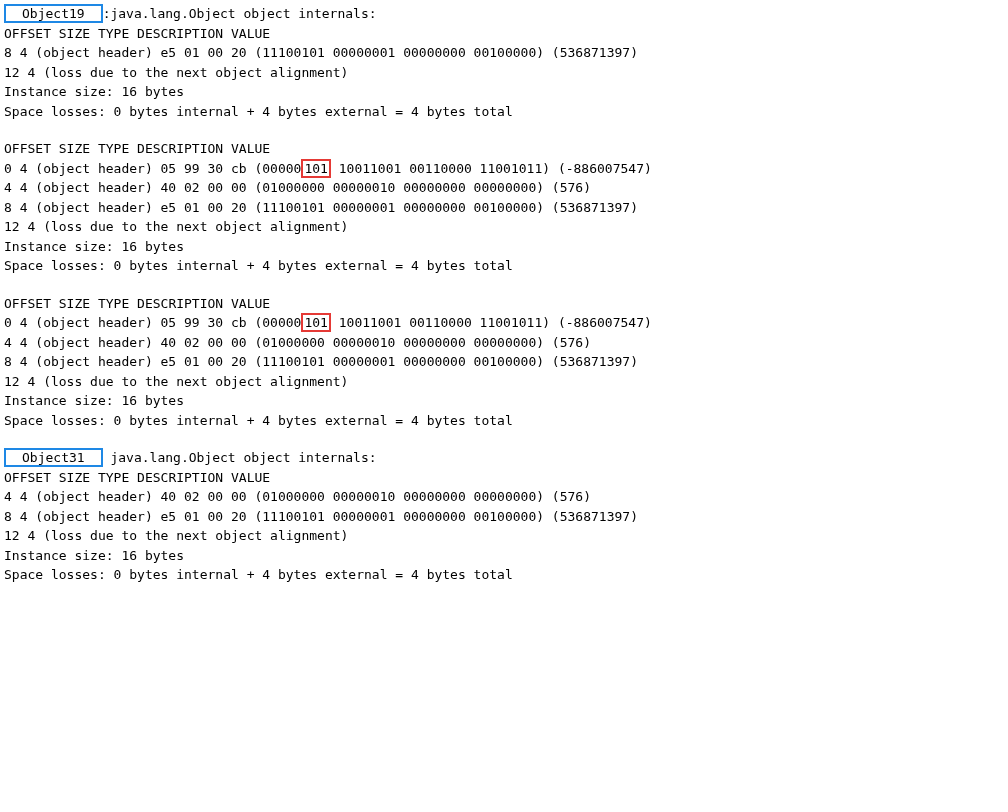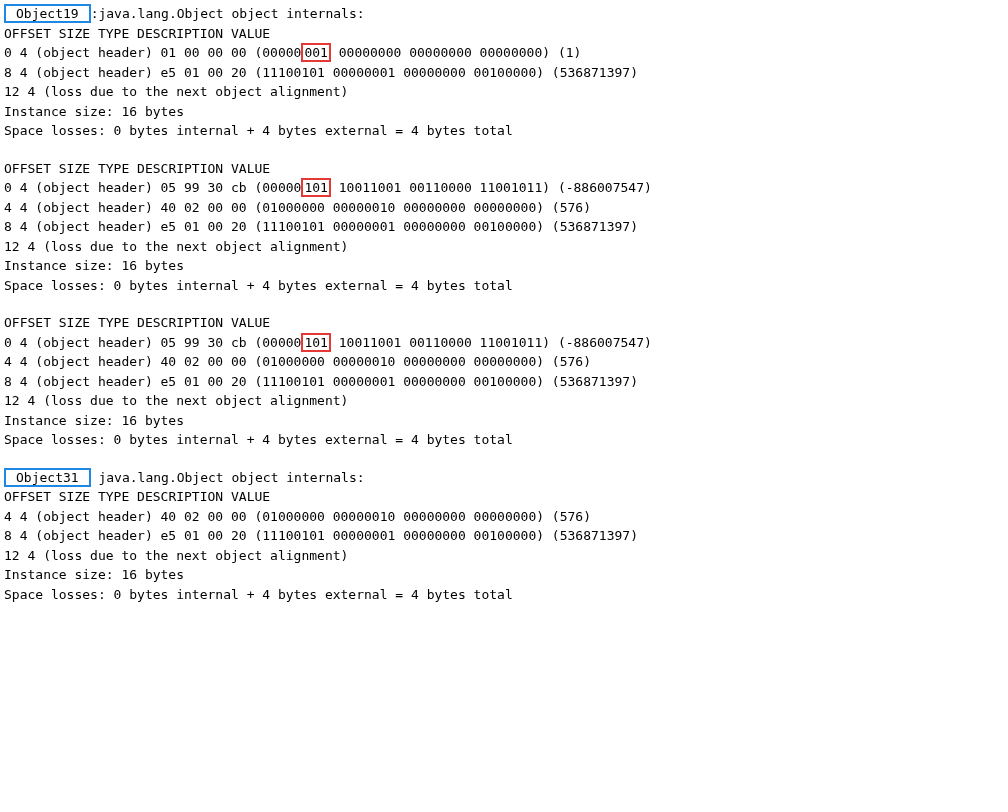--- a/index.html
+++ b/index.html
@@ -9,38 +9,37 @@
     color: #000;
     margin: 0;
     padding: 4px;
     white-space: nowrap;
   }
   .block {
     margin-bottom: 18px;
   }
   .hl-blue {
     border: 2px solid #1e88e5;
-    padding: 0 10px;
+    padding: 0 16px;
   }
   .hl-red {
     border: 2px solid #e53935;
     padding: 0 1px;
   }
   .row {
     line-height: 1.5;
   }
 </style>
 </head>
 <body>
 
 <div id="root">
     <div class="block">
       <div class="row"><span class="hl-blue">Object19</span>:java.lang.Object object internals:</div>
       <div class="row header-line"> <span>OFFSET</span>  <span>SIZE</span>   <span>TYPE</span> <span>DESCRIPTION</span>                              <span>VALUE</span></div>
-      <div class="row">      0     4        (object header)                          01 00 00 00 (00000<span class="hl-red">001</span> 00000000 00000000 00000000) (1)</div>
       <div class="row">      8     4        (object header)                          e5 01 00 20 (11100101 00000001 00000000 00100000) (536871397)</div>
       <div class="row">     12     4        (loss due to the next object alignment)</div>
       <div class="row">Instance size: 16 bytes</div>
       <div class="row">Space losses: 0 bytes internal + 4 bytes external = 4 bytes total</div>
     </div>
     <div class="block">
       <div class="row header-line"> <span>OFFSET</span>  <span>SIZE</span>   <span>TYPE</span> <span>DESCRIPTION</span>                              <span>VALUE</span></div>
       <div class="row">      0     4        (object header)                          05 99 30 cb (00000<span class="hl-red">101</span> 10011001 00110000 11001011) (-886007547)</div>
       <div class="row">      4     4        (object header)                          40 02 00 00 (01000000 00000010 00000000 00000000) (576)</div>
       <div class="row">      8     4        (object header)                          e5 01 00 20 (11100101 00000001 00000000 00100000) (536871397)</div>

